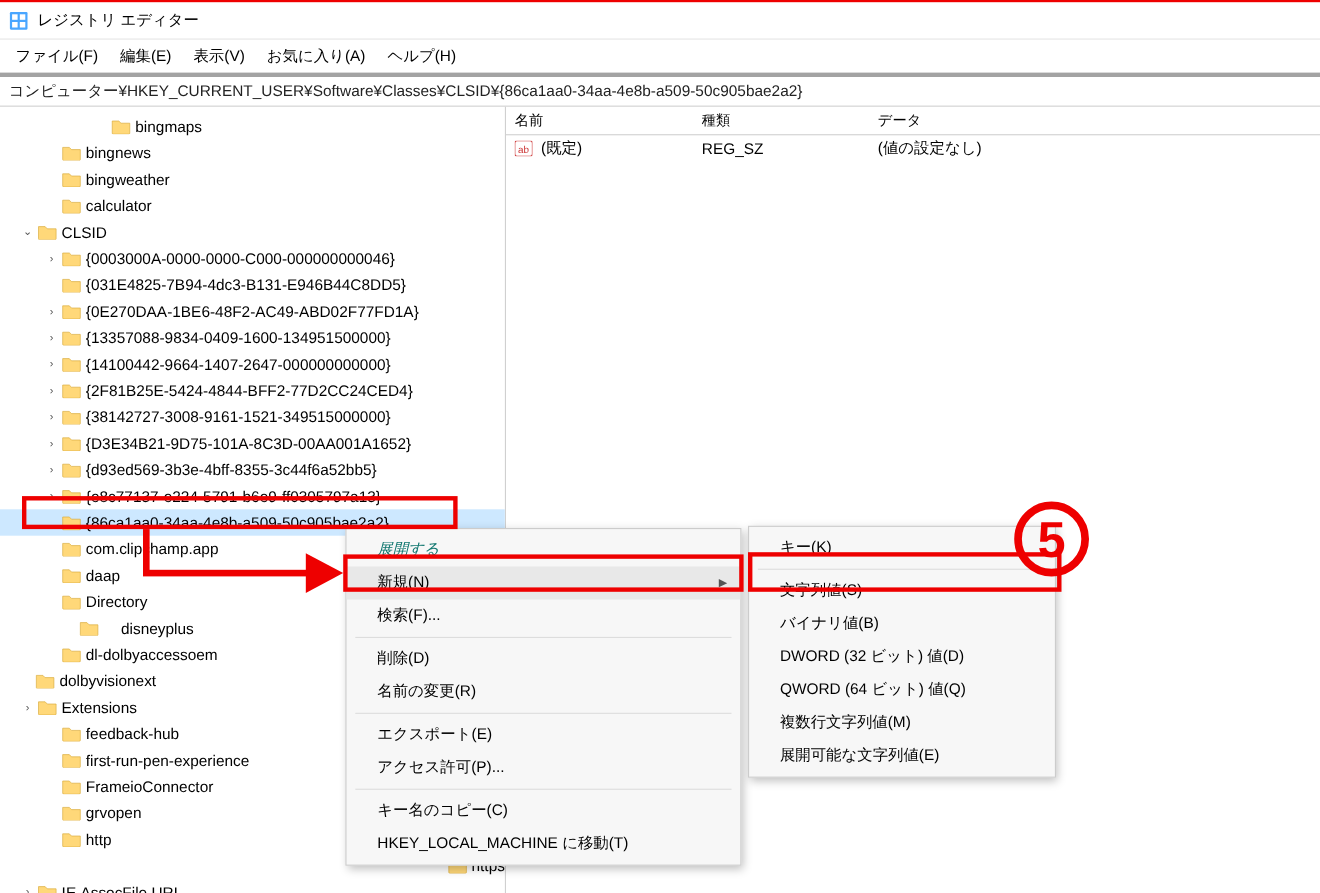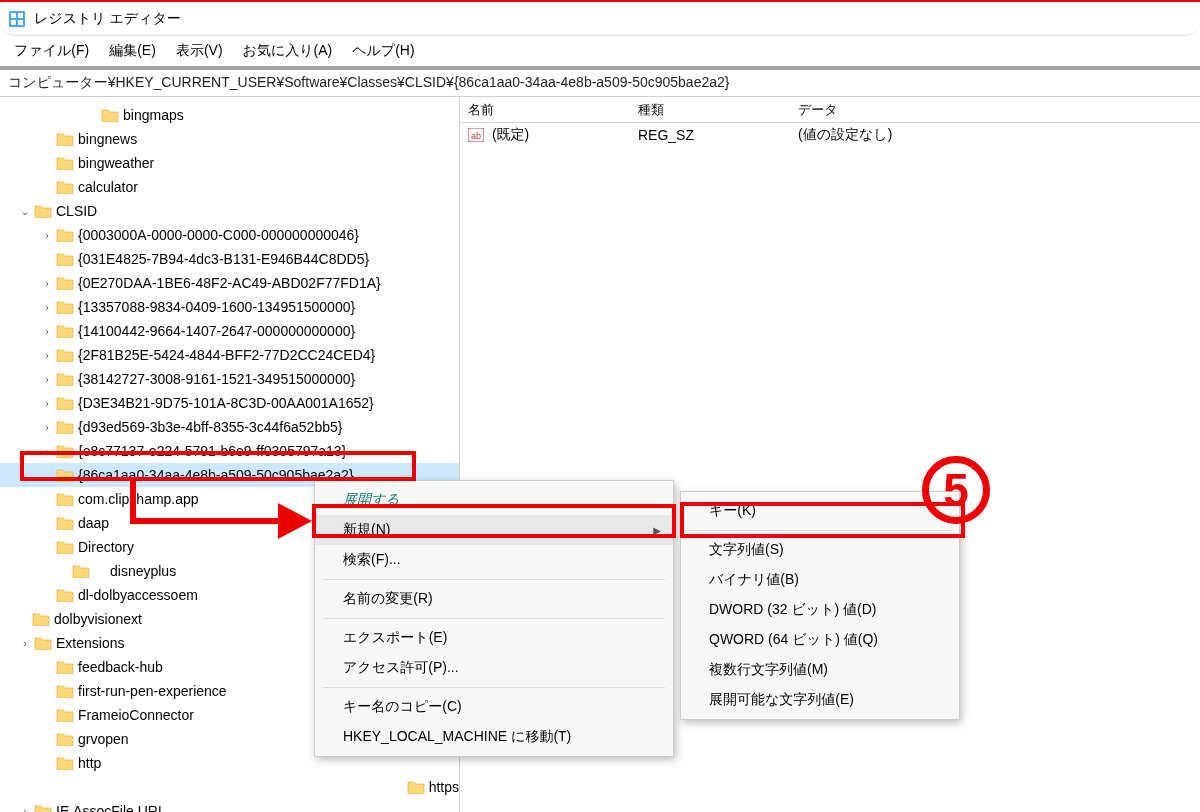--- a/index.html
+++ b/index.html
@@ -14,21 +14,20 @@
     position: relative;
     border-top: 2px solid #e00;
   }
   
   .titlebar {
     display: flex;
     align-items: center;
     height: 34px;
     padding: 0 8px;
     border-bottom: 1px solid #e5e5e5;
-    border-radius: 16px;
   }
   .titlebar-icon {
     width: 18px; height: 18px;
     margin-right: 8px;
     display: inline-block;
   }
   .titlebar-title { font-size: 14px; }
   
   .menubar {
     display: flex;
@@ -451,30 +450,31 @@
 </div>
 
 <div class="ctx-menu" style="left:314px; top:478px; width:360px;">
   <div class="ctx-item disabled">展開する</div>
   <div class="ctx-item hover">
     <span>新規(N)</span>
     <span class="ctx-caret">▶</span>
   </div>
   <div class="ctx-item">検索(F)...</div>
   <div class="ctx-sep"></div>
+  <div class="ctx-item">削除(D)</div>
   <div class="ctx-item">名前の変更(R)</div>
   <div class="ctx-sep"></div>
   <div class="ctx-item">エクスポート(E)</div>
   <div class="ctx-item">アクセス許可(P)...</div>
   <div class="ctx-sep"></div>
   <div class="ctx-item">キー名のコピー(C)</div>
   <div class="ctx-item">HKEY_LOCAL_MACHINE に移動(T)</div>
 </div>
 
-<div class="ctx-menu" style="left:680px; top:489px; width:280px;">
+<div class="ctx-menu" style="left:680px; top:476px; width:280px;">
   <div class="ctx-item">キー(K)</div>
   <div class="ctx-sep"></div>
   <div class="ctx-item">文字列値(S)</div>
   <div class="ctx-item">バイナリ値(B)</div>
   <div class="ctx-item">DWORD (32 ビット) 値(D)</div>
   <div class="ctx-item">QWORD (64 ビット) 値(Q)</div>
   <div class="ctx-item">複数行文字列値(M)</div>
   <div class="ctx-item">展開可能な文字列値(E)</div>
 </div>
 

